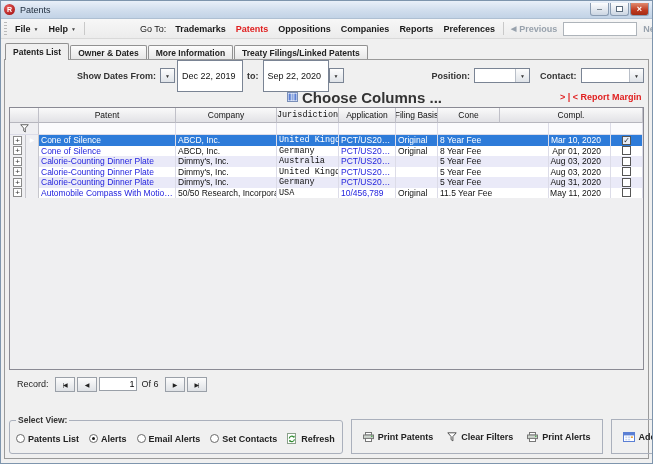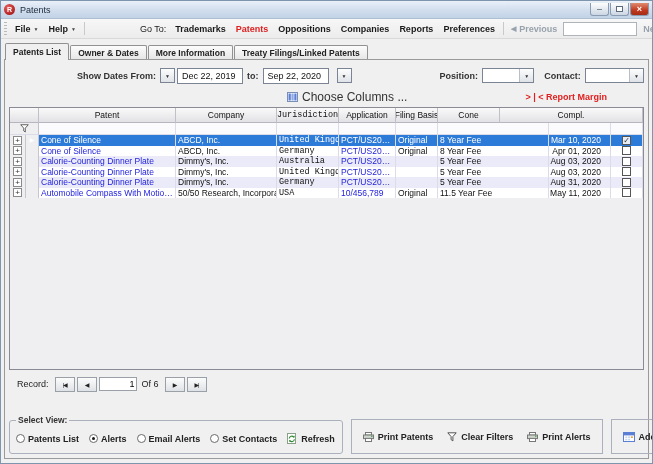--- a/index.html
+++ b/index.html
@@ -66,30 +66,30 @@
     padding:3px 4px 4px 4px; min-height:0;
   }
   
   .filter-row{ height:25px; flex:none; display:flex; align-items:center; font-size:9px; font-weight:600; color:#333;}
   .flabel{ white-space:nowrap; }
   .date-combo{ display:flex; align-items:center; margin:0 4px; }
   .combo-btn{
     width:15px; height:15px; border:1px solid #7a8494; background:linear-gradient(#fdfdfd,#dfe3e8);
     display:flex; align-items:center; justify-content:center; font-size:5px; color:#333; flex:none;
   }
-  .date-box{ height:16px; border:1px solid #7a8494; background:#fff; font-weight:400; color:#111;
+  .date-box{ height:32px; border:1px solid #7a8494; background:#fff; font-weight:400; color:#111;
     display:flex; align-items:center; padding:0 4px; margin-left:2px; min-width:66px;}
-  .date-box2{ margin-left:0; margin-right:8px; }
+  .date-box2{ margin-left:0; margin-right:0; }
   .combo{ height:15px; border:1px solid #7a8494; background:#fff; display:flex; align-items:center; justify-content:flex-end; margin-left:4px;}
   .combo .combo-btn{ border:none; border-left:1px solid #b9bfc8; height:13px; width:14px;}
   .combo-val{ flex:1; font-weight:400; padding:0 3px; color:#111;}
   
   .toolbar-row{ height:18px; flex:none; display:flex; align-items:center; font-size:9px; }
   .flatbtn{ border:none; background:transparent; display:inline-flex; align-items:center; gap:4px;
-    font-family:inherit; font-size:12px; font-weight:400; color:#333; white-space:nowrap; }
+    font-family:inherit; font-size:15px; font-weight:700; color:#333; white-space:nowrap; }
   .icon{ display:inline-flex; flex:none; }
   .report-margin{ color:var(--red); font-weight:600; white-space:nowrap;}
   
   .grid{ flex:1; border:1px solid #8a8a94; background:#efeff1; margin-top:1px; min-height:0;
     display:flex; flex-direction:column; font-size:8.5px; overflow:hidden;}
   .ghead{ display:flex; height:15px; flex:none; }
   .hcell{
     flex:none; background:linear-gradient(#fafafa,#e2e2e6); border-right:1px solid #c0c0c8; border-bottom:1px solid #b6b6be;
     display:flex; align-items:center; justify-content:center; color:#111; overflow:hidden; white-space:nowrap;
   }

